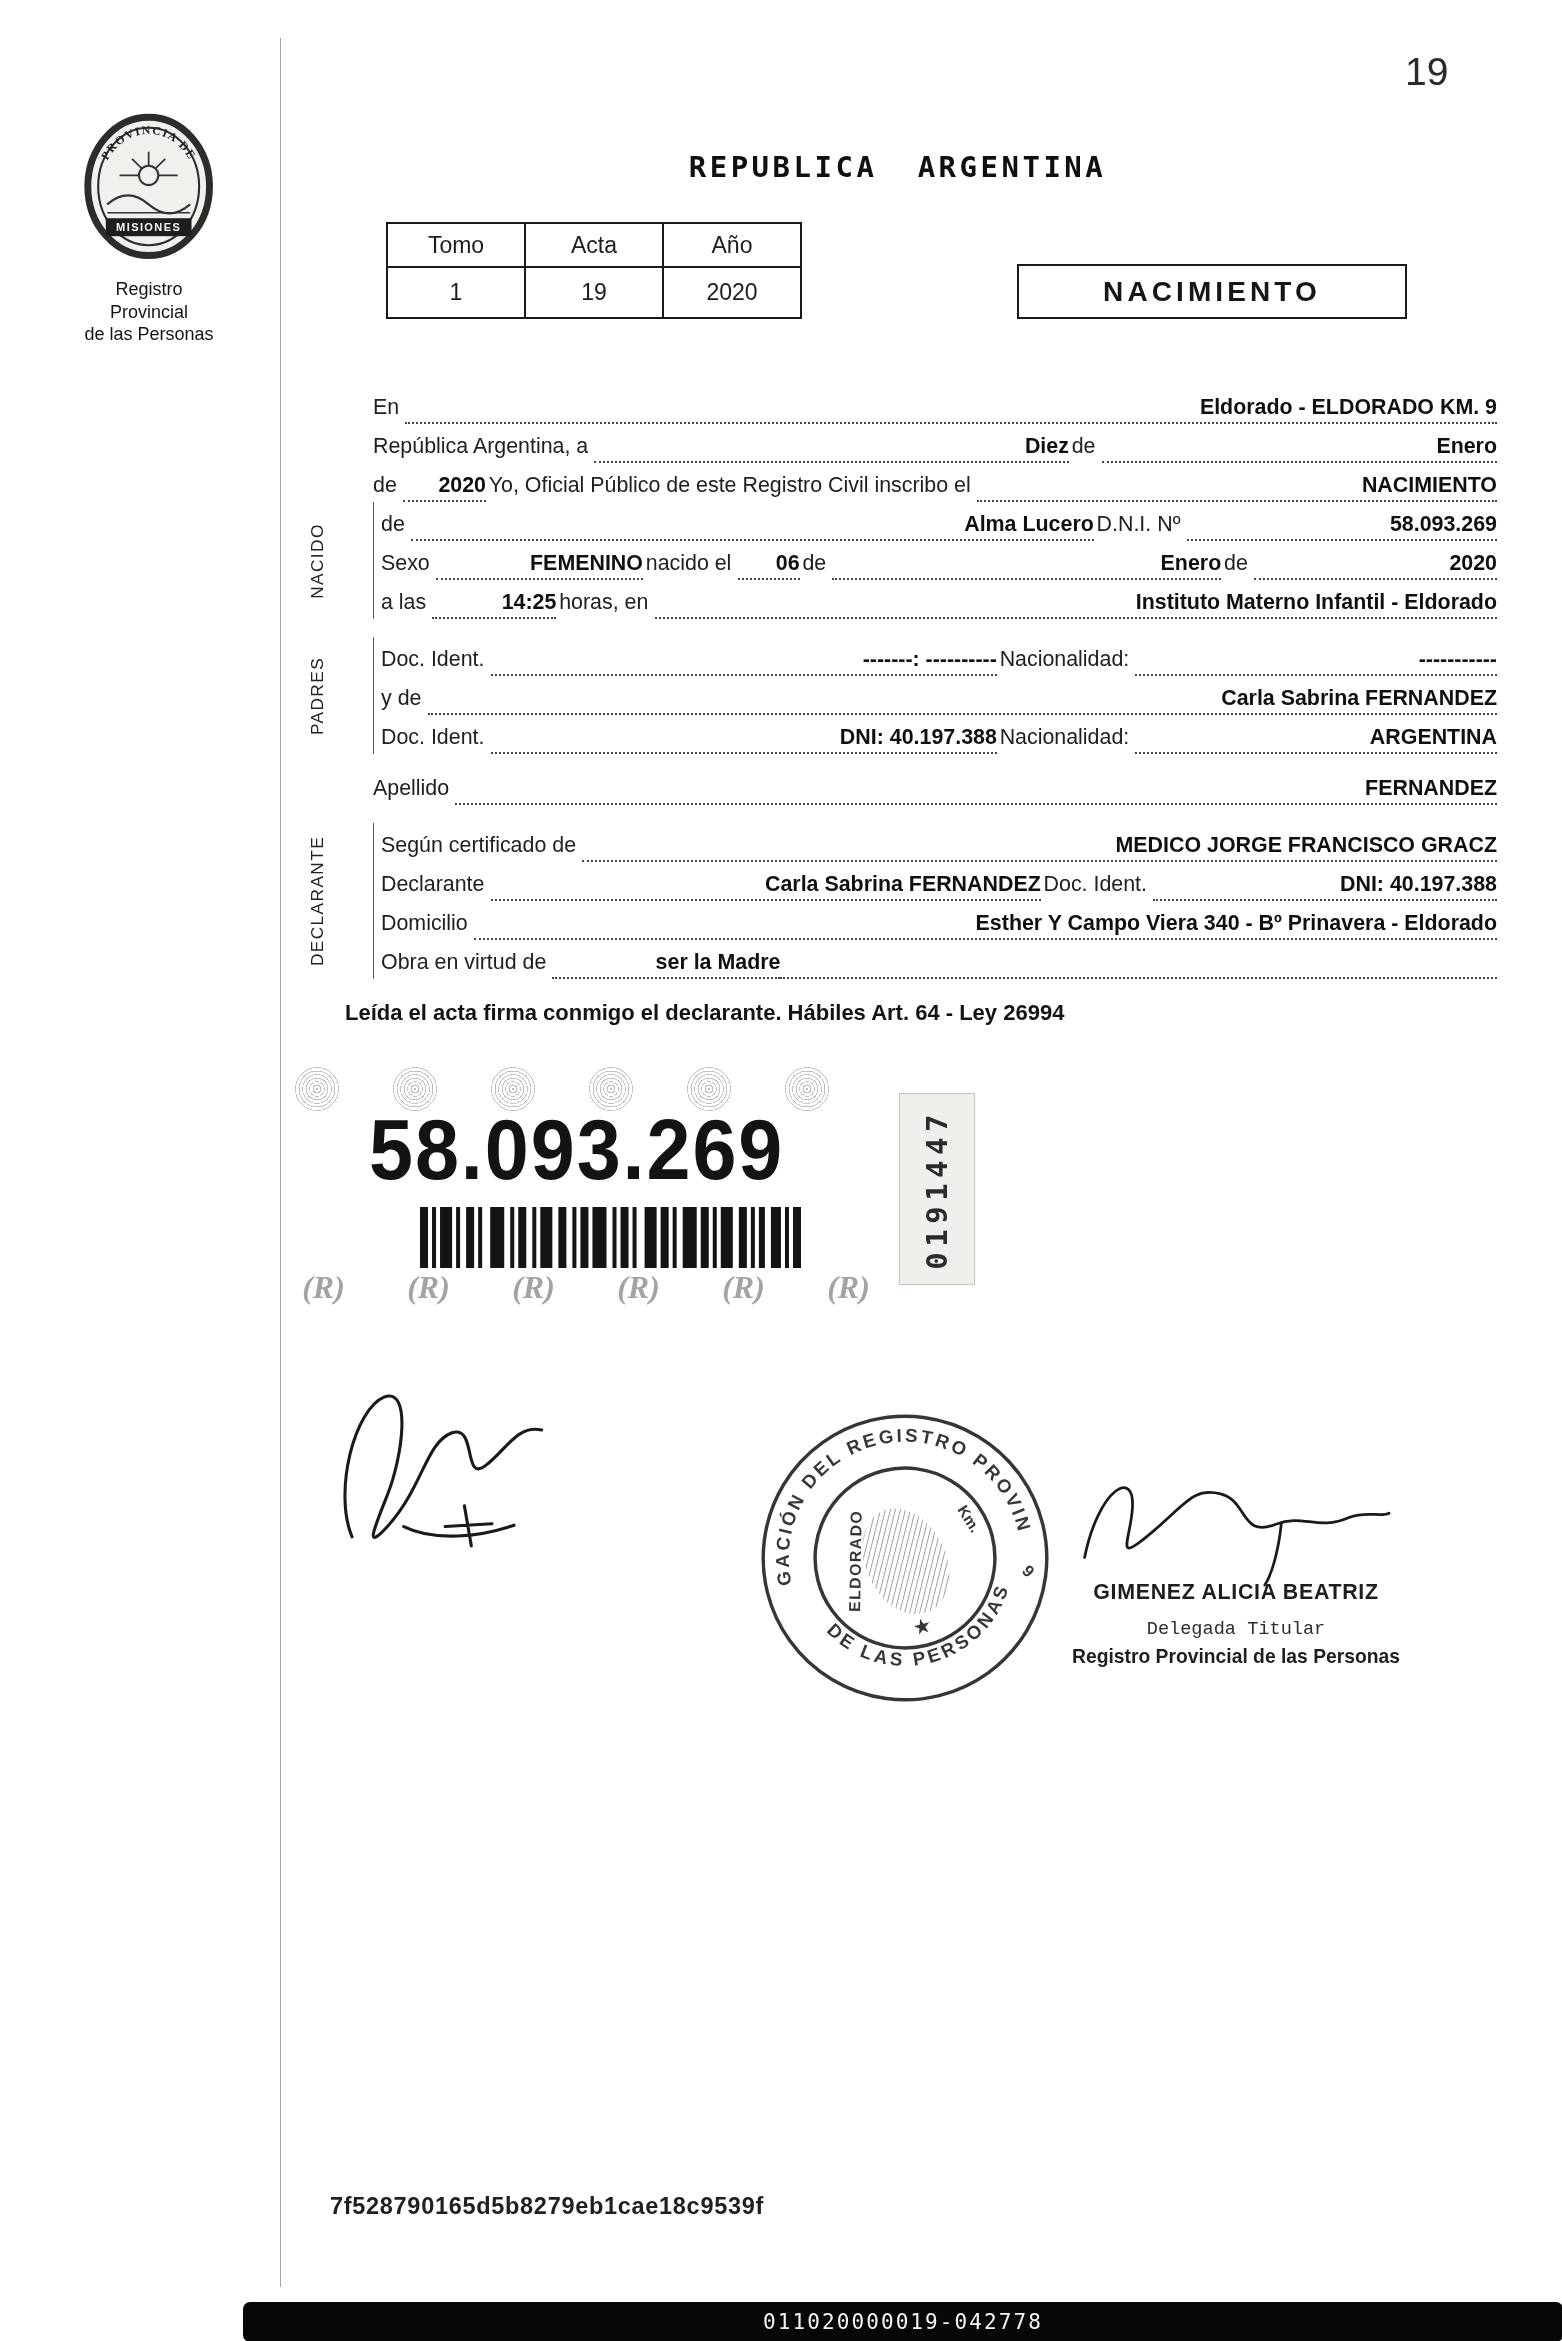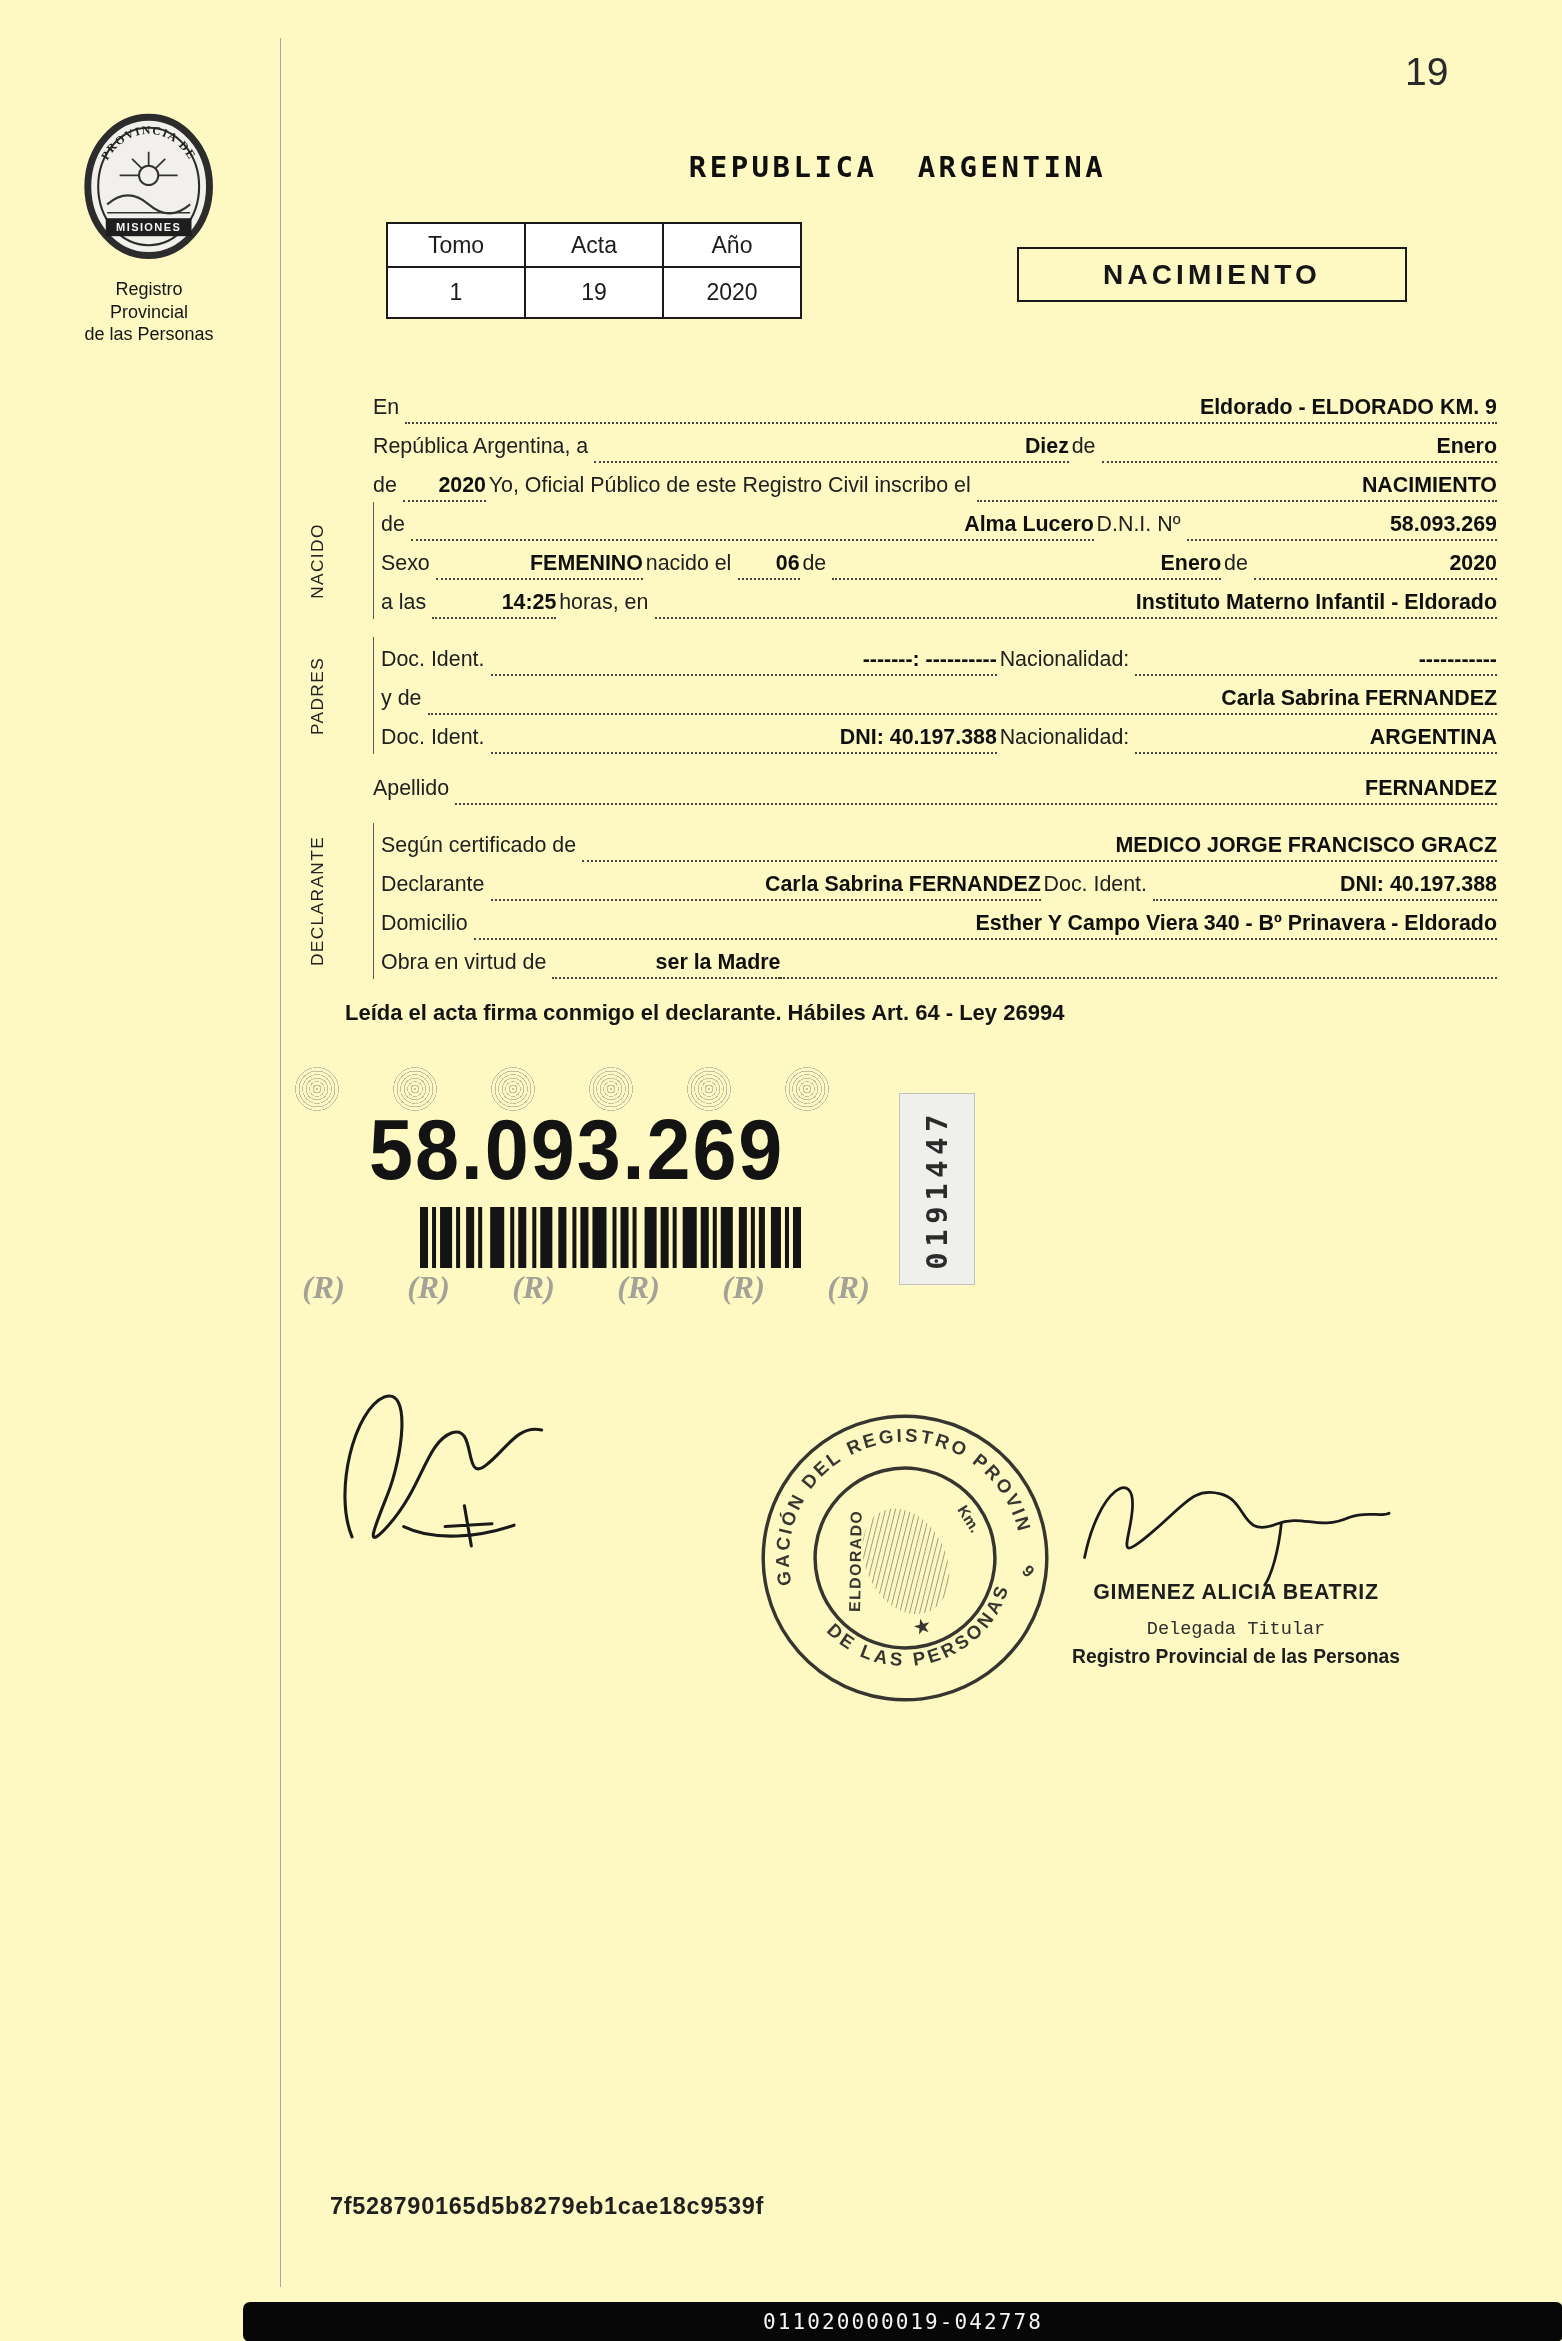--- a/index.html
+++ b/index.html
@@ -1,30 +1,30 @@
 <!DOCTYPE html>
 <html style="font-size:11px"><head>
 <meta charset="utf-8">
 <style>
   * { margin:0; padding:0; box-sizing:border-box; }
   html,body { background:#d9d9d9; }
-  .page { position:relative; width:1563px; height:2342px; background:#fef9c3;
+  .page { position:relative; width:1563px; height:2342px; background:#ffffff;
           font-family:"Liberation Sans", sans-serif; color:#1c1c1c; overflow:hidden; }
 
   .page-number { position:absolute; top:50px; left:1405px; font-size:39px; color:#2a2a2a; }
   .rule-v { position:absolute; left:280px; top:38px; bottom:55px; width:1.4px; background:#a7a7a3; }
 
   .seal { position:absolute; left:75px; top:109px; width:148px; text-align:center; }
   .seal-caption { margin-top:8.3px; font-size:18px; line-height:1.25; color:#151515; }
 
   .content { position:absolute; left:298px; top:135px; right:66px; }
   .doc-title { margin-top:15px; text-align:center; font-family:"DejaVu Sans Mono", monospace;
                font-weight:bold; font-size:29px; letter-spacing:3.5px; word-spacing:19.3px; color:#101010; }
 
-  .header-row { margin-top:38px; display:flex; align-items:center;
+  .header-row { margin-top:38px; display:flex; align-items:flex-end;
                 padding-left:88px; padding-right:90px; }
   table.acta-table { border-collapse:collapse; background:#fff; }
   .acta-table td { border:2.1px solid #1a1a1a; width:138px; height:44px; text-align:center; font-size:23px; }
   .acta-table tr.vals td { height:51px; }
   .record-box { margin-left:auto; margin-top:8.3px; width:390px; height:55px; border:2.1px solid #1a1a1a;
                 display:flex; align-items:center; justify-content:center;
                 font-size:28px; font-weight:bold; letter-spacing:4.1px; color:#161616; }
 
   .form { margin-top:66px; }
   .section { display:flex; }

